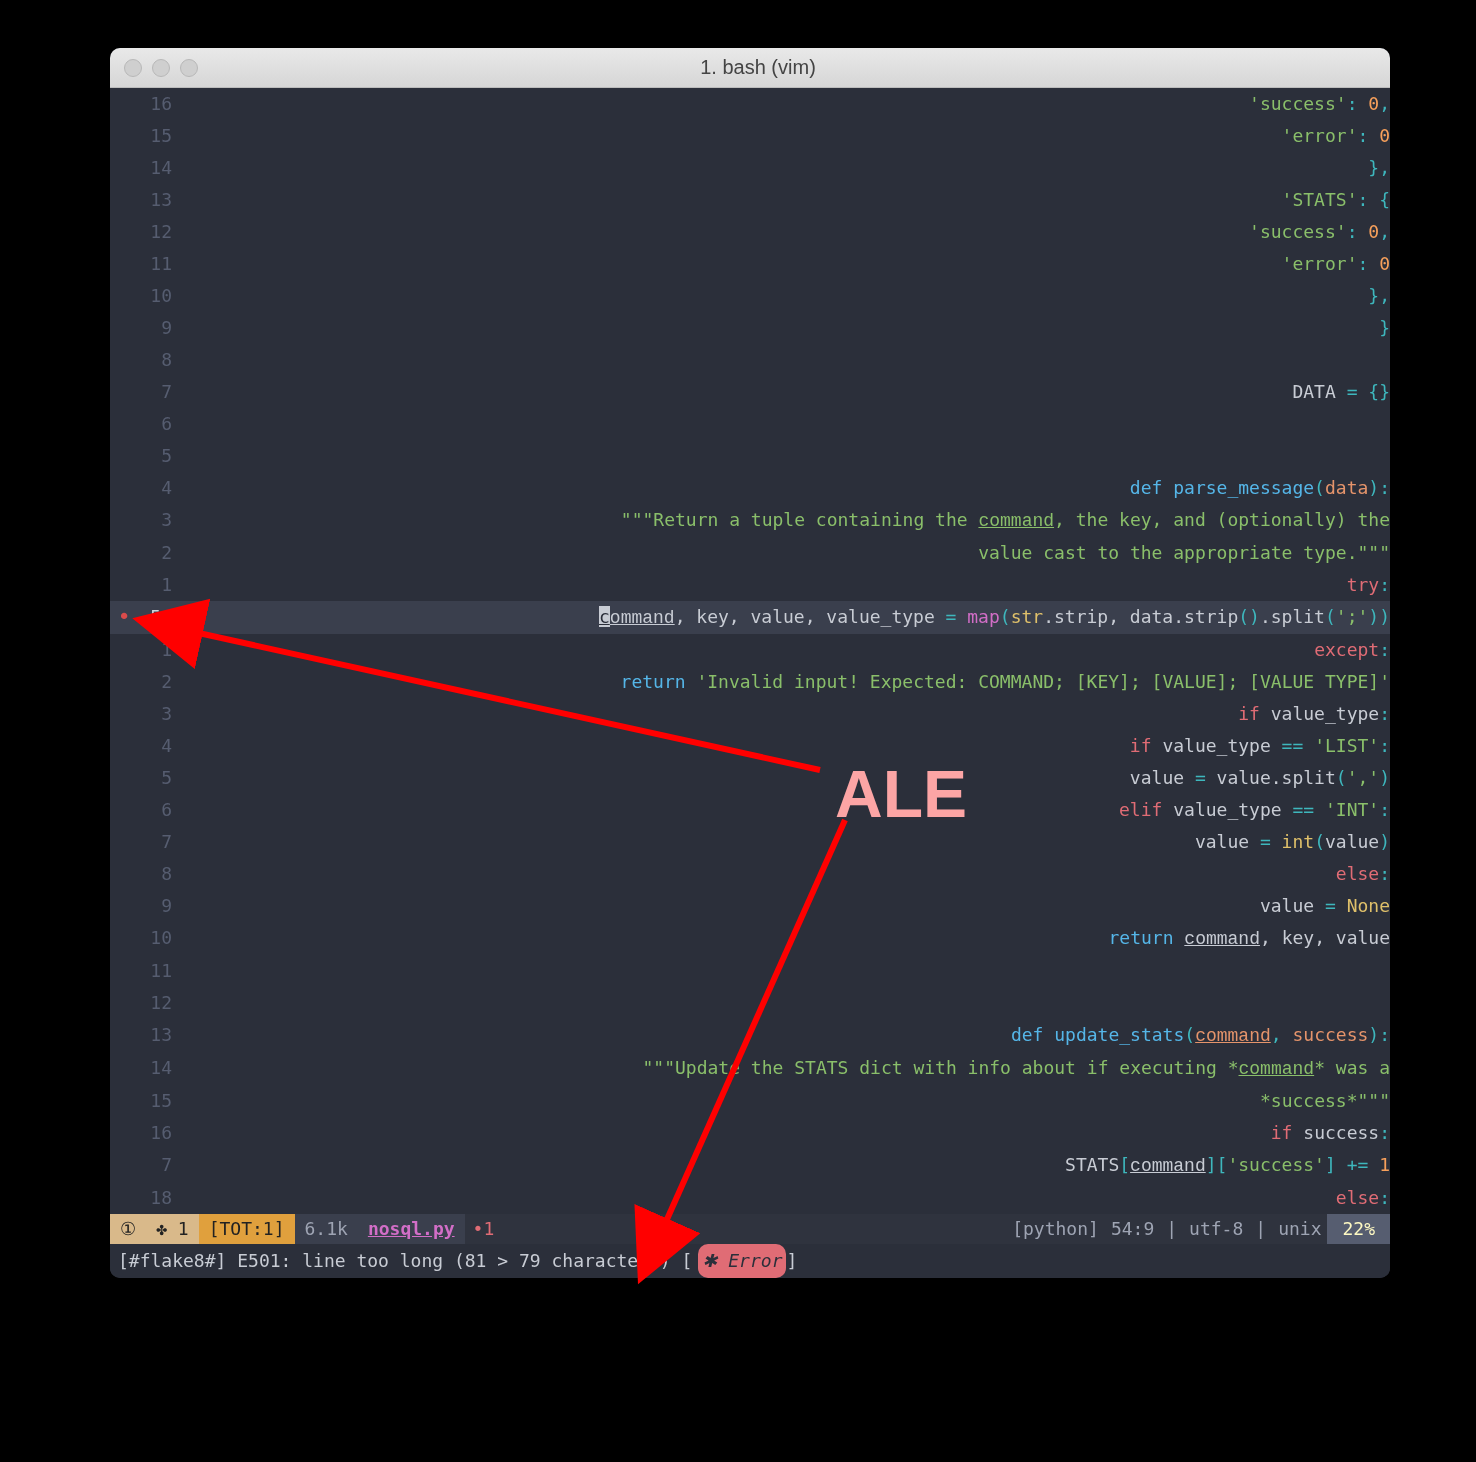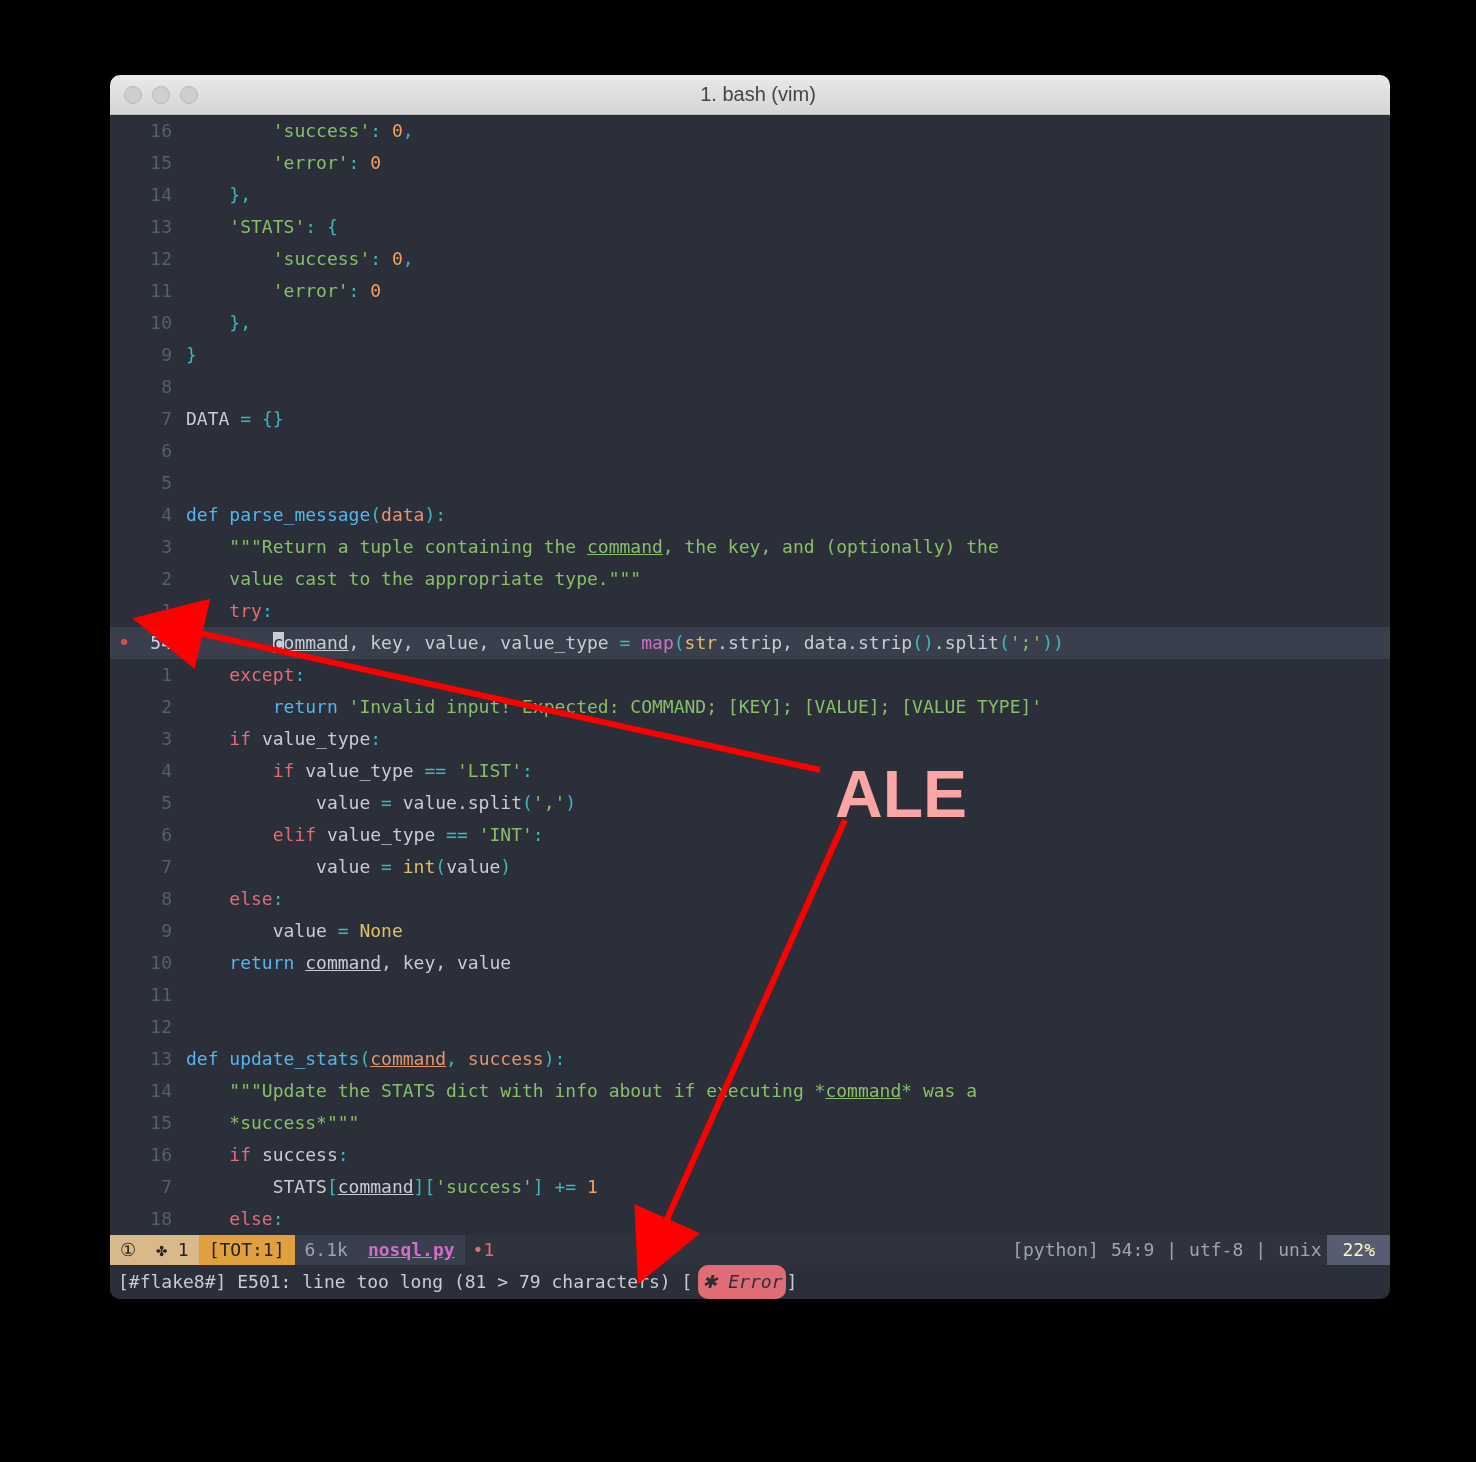--- a/index.html
+++ b/index.html
@@ -6,21 +6,21 @@
   body {
     background: #000;
     width: 1476px;
     height: 1462px;
     font-family: "Menlo", "Consolas", monospace;
     position: relative;
   }
   .window {
     position: absolute;
     left: 110px;
-    top: 75px;
+    top: 48px;
     width: 1280px;
     background: #2b2f3a;
     border-radius: 10px;
     box-shadow: 0 30px 60px rgba(0,0,0,0.6);
     overflow: hidden;
   }
   .titlebar {
     height: 40px;
     background: linear-gradient(#e9e9e9,#d6d6d6);
     border-bottom: 1px solid #bcbcbc;
@@ -39,32 +39,32 @@
     color:#444;
   }
   .editor {
     background:#2b2f3a;
     font-size:18px;
     line-height:32px;
   }
   .line { display:flex; white-space:pre; }
   .sign { width:28px; text-align:center; color:#d94b4b; font-size:22px; }
   .lnum { width:48px; text-align:right; color:#565d70; padding-right:14px; }
-  .code { flex:1; color:#c8ccd4; }
+  .code { flex:1; color:#c8ccd4;text-align:right; }
   .line.cursorline { background:#3a3f4d; }
   .line.cursorline .lnum { color:#d0d4dc; }
   .hl-orange { color:#e5946b; }
   .hl-green  { color:#8abf6a; }
   .hl-teal   { color:#3eb7bd; }
   .hl-yellow { color:#dfc06a; }
   .hl-red    { color:#e06c75; }
   .hl-pink   { color:#d26ec7; }
   .hl-key    { color:#55b6e8; }
   .hl-num    { color:#f7a05b; }
-  .ul { text-decoration: underline; }
+  .ul { text-decoration: underline; font-family: Liberation Mono, monospace; }
   .cursor {
     background:#c8ccd4; color:#2b2f3a;
     text-decoration: underline;
   }
   
   .statusline {
     display:flex; align-items:center;
     font-size:18px; line-height:30px; height:30px;
     background:#2f333e;
   }

